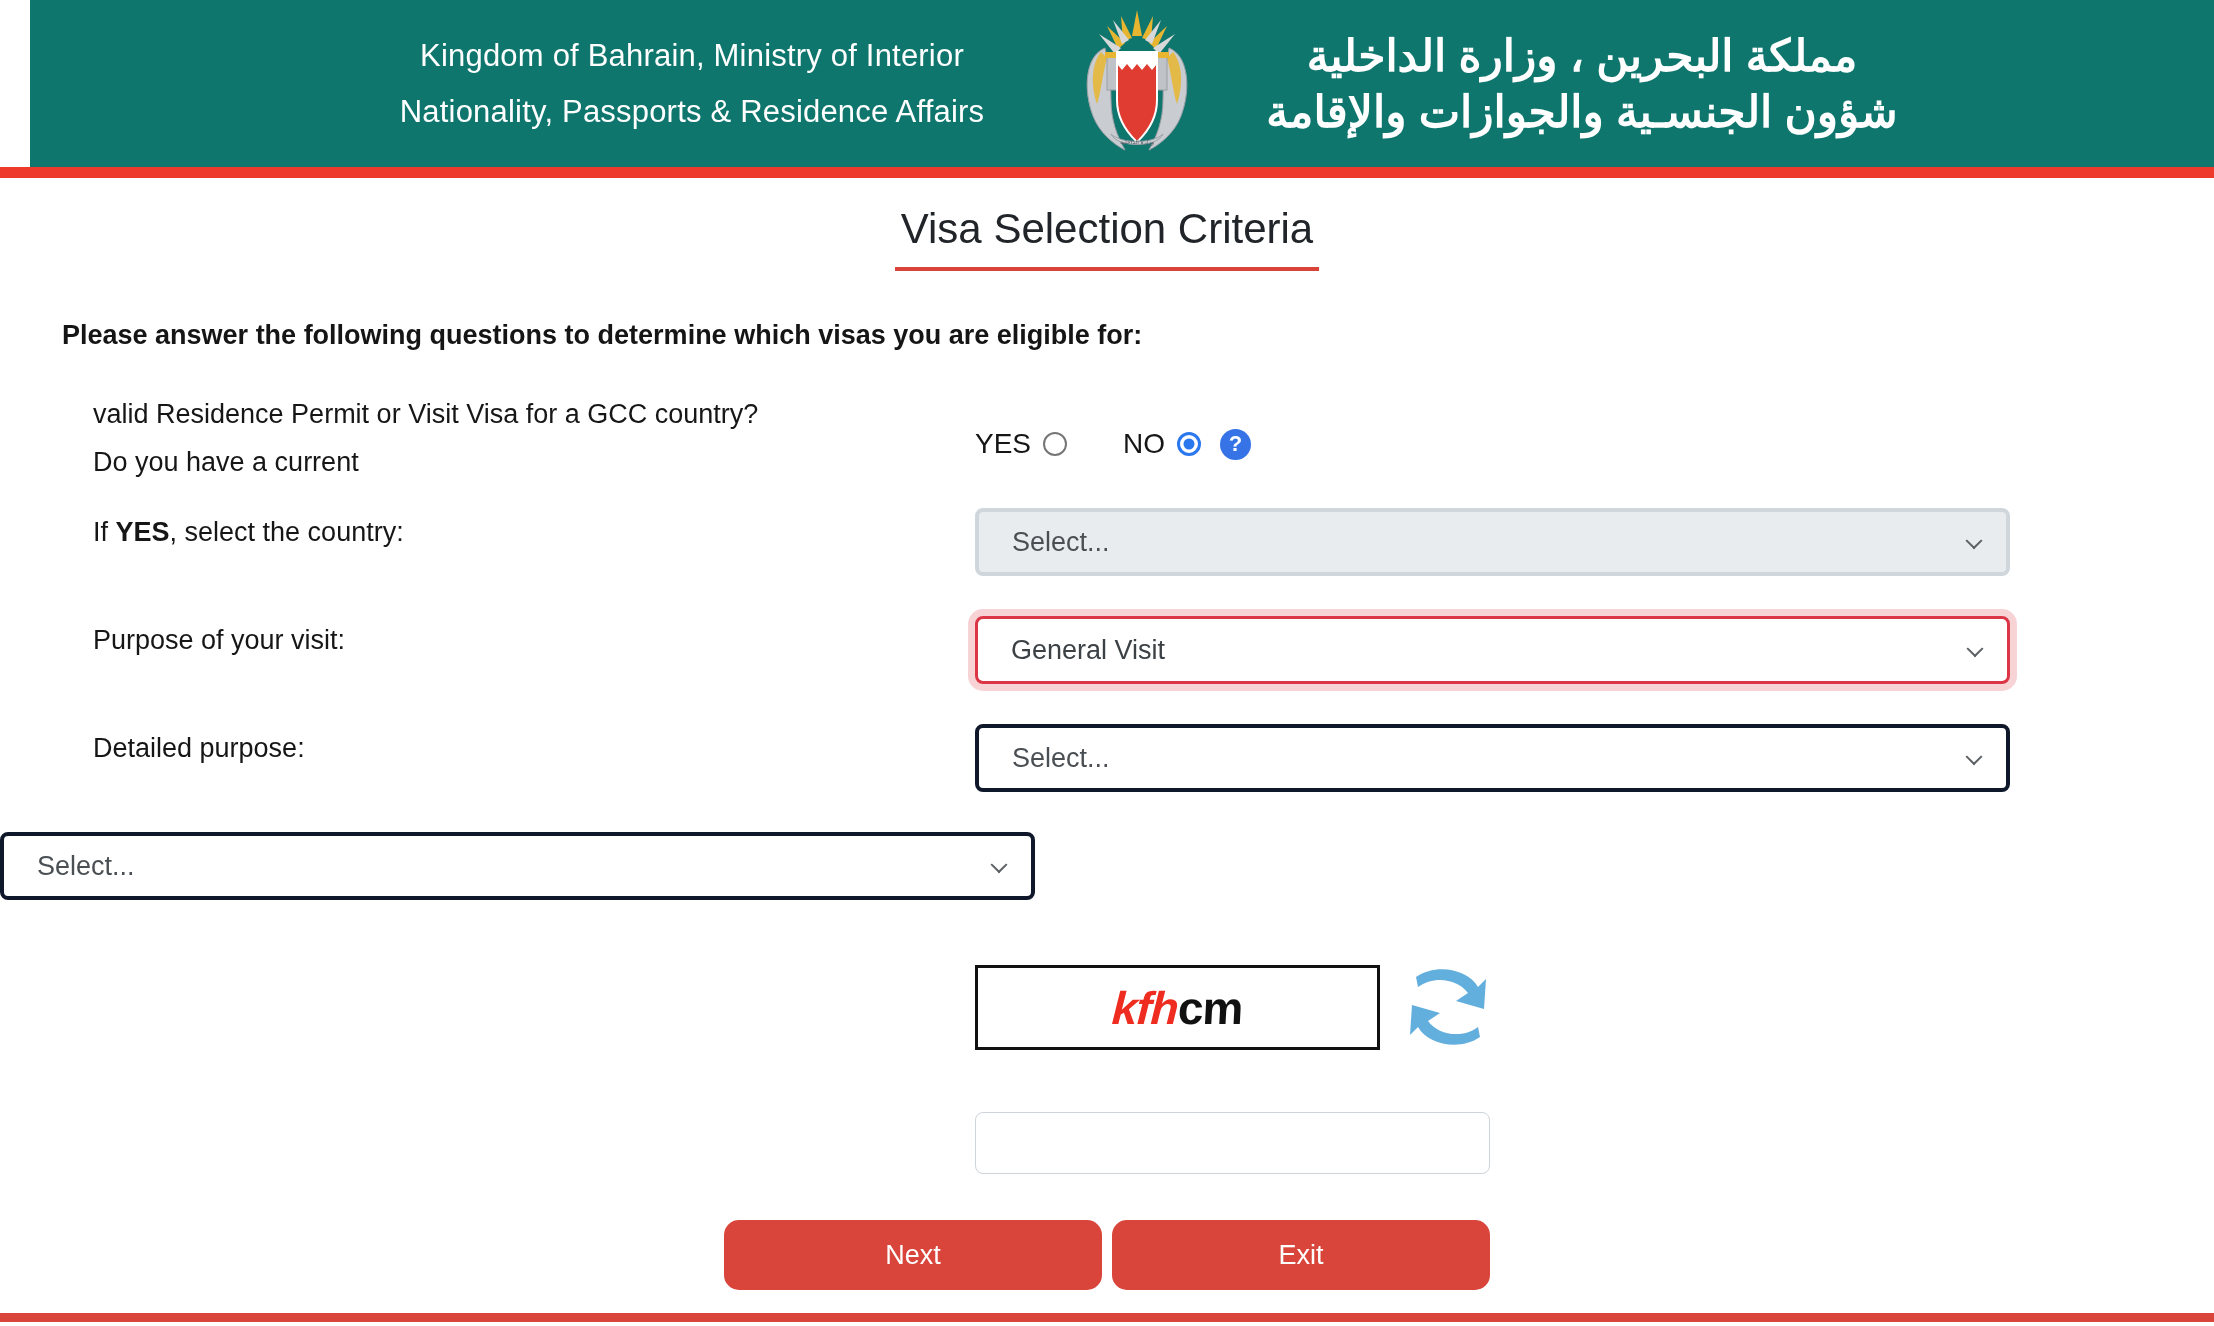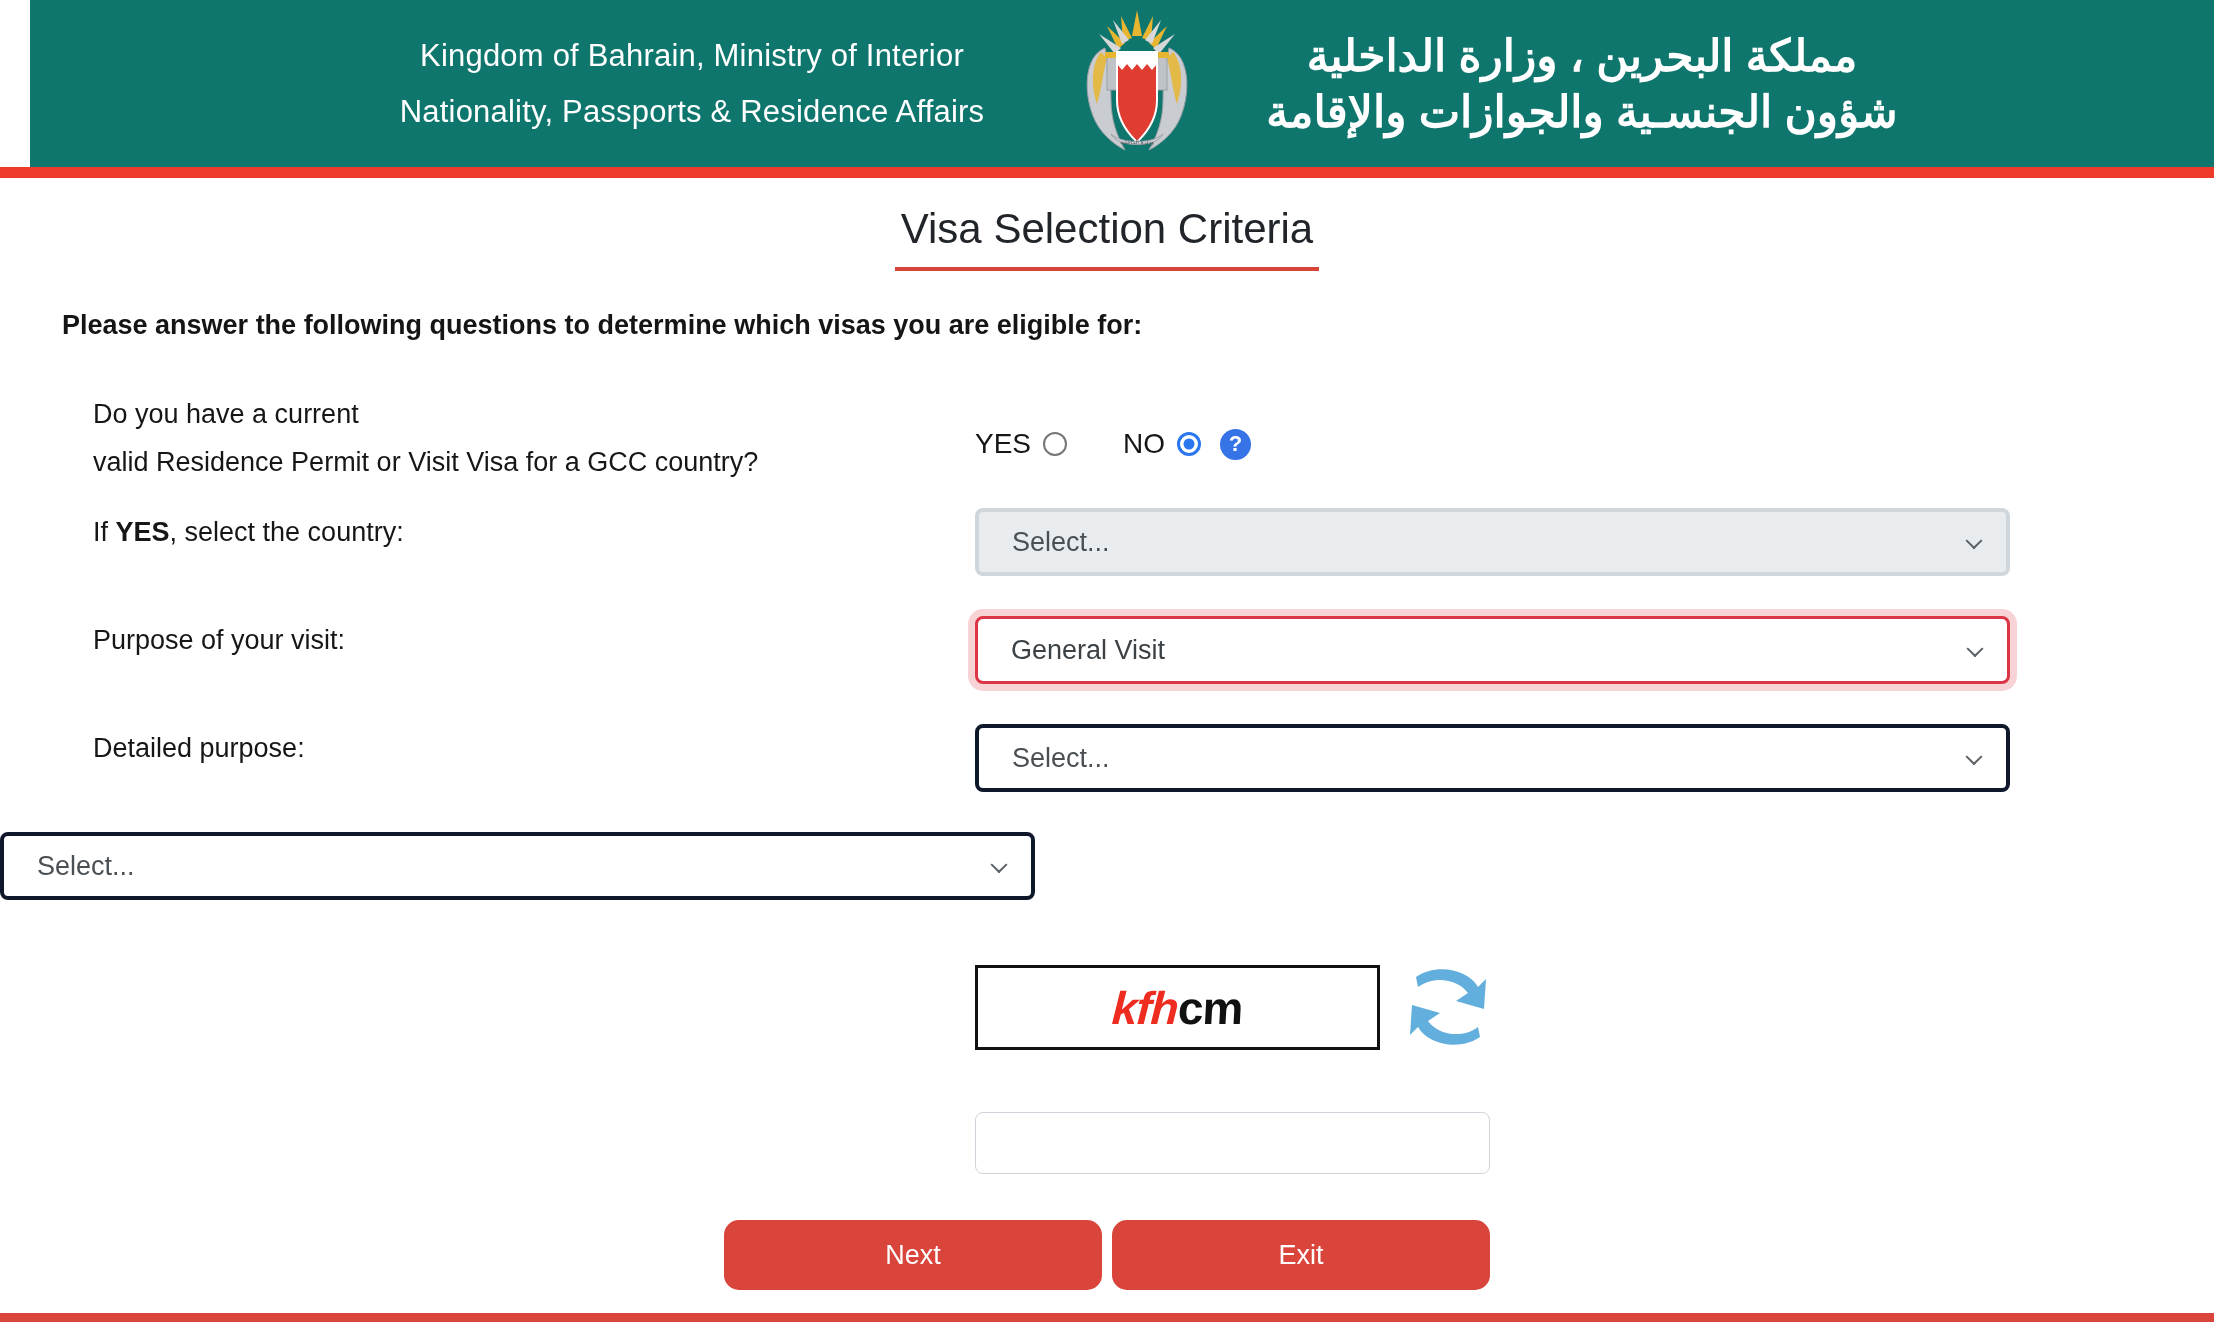--- a/index.html
+++ b/index.html
@@ -62,21 +62,21 @@
     display: inline-block;
     font-size: 42px;
     color: #212529;
     font-weight: 400;
     padding: 0 6px 14px 6px;
     border-bottom: 4px solid #D9443A;
   }
 
   
   .intro {
-    position: absolute; left: 62px; top: 310px;
+    position: absolute; left: 62px; top: 320px;
     font-size: 27px; font-weight: 700; color: #151515;
   }
 
   
   .form {
     position: absolute; left: 0; top: 390px; width: 2214px;
   }
   .row {
     position: relative;
     display: flex;
@@ -258,22 +258,22 @@
 <div class="page-title-wrap">
   <span class="page-title">Visa Selection Criteria</span>
 </div>
 
 <div class="intro">Please answer the following questions to determine which visas you are eligible for:</div>
 
 <div class="form">
 
   <div class="row row-radio">
     <div class="label-col">
+      <div>valid Residence Permit or Visit Visa for a GCC country?</div>
       <div>Do you have a current</div>
-      <div>valid Residence Permit or Visit Visa for a GCC country?</div>
     </div>
     <div class="field-col">
       <div class="radio-group">
         <label class="radio-item">
           <span class="txt">YES</span>
           <span class="rdo"></span>
         </label>
         <span class="gap-no"></span>
         <label class="radio-item">
           <span class="txt">NO</span>

